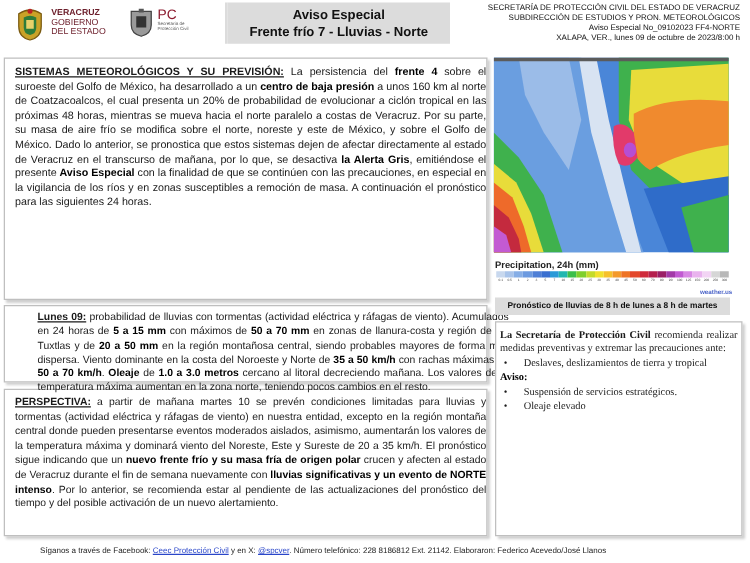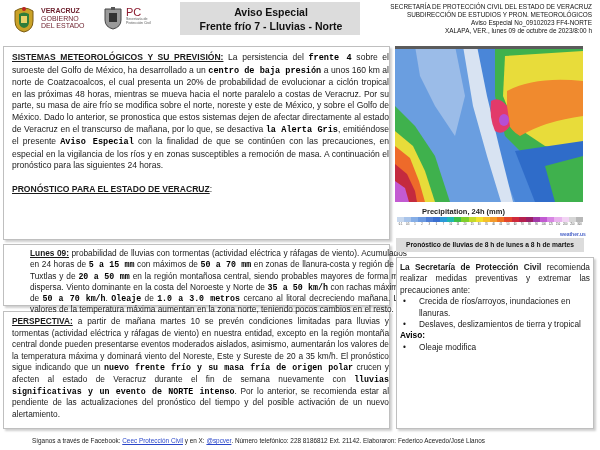--- a/index.html
+++ b/index.html
@@ -14,37 +14,37 @@
   .pc-text { position: absolute; left: 126px; top: 8px; }
   .pc-text .pc { font-size: 11px; font-weight: normal; color: #8c1b2f; line-height: 9px; }
   .pc-text .sub { font-size: 3.6px; line-height: 4px; color: #555; }
   .title-box { position: absolute; left: 182px; top: 2px; width: 178px; height: 33px; background: #dcdcdc; text-align: center; font-weight: bold; font-size: 10.5px; line-height: 14px; padding-top: 3px; color: #111; }
   .left-gray-end { position: absolute; left: 180px; top: 2px; width: 2px; height: 33px; background: #dcdcdc; }
   .agency { position: absolute; right: 8px; top: 3px; text-align: right; font-size: 6.4px; line-height: 8px; color: #111; }
 
   .panel { position: absolute; border: 1px solid #bfbfbf; box-shadow: 2px 2px 2px #cfcfcf; background: #fff; }
 
   .txt { font-size: 8.55px; line-height: 11.6px; text-align: justify; color: #1a1a1a; }
-  .txt b { font-weight: bold; color: #000; font-family: Liberation Mono, monospace; }
+  .txt b { font-weight: bold; color: #000; }
   .u { text-decoration: underline; font-weight: bold; }
 
   .sec1 { position: absolute; left: 12px; top: 52px; width: 377px; }
   .sec2 { position: absolute; left: 30px; top: 249px; width: 377px; font-size: 8.3px; line-height: 11.3px; }
   .sec3 { position: absolute; left: 12px; top: 316px; width: 377px; font-size: 8.3px; line-height: 11.6px; }
 
   .map { position: absolute; left: 395px; top: 46px; width: 188px; height: 156px; overflow: hidden; }
-  .precip-title { position: absolute; left: 396px; top: 207px; font-size: 7.5px; font-weight: bold; color: #222; margin-left: 26px; }
+  .precip-title { position: absolute; left: 396px; top: 207px; font-size: 7.5px; font-weight: bold; color: #222; }
   .scale { position: absolute; left: 397px; top: 217px; width: 186px; height: 5px; display: flex; }
   .scale span { flex: 1; height: 5px; }
   .scale-ticks { position: absolute; left: 397px; top: 223px; width: 186px; display: flex; font-size: 2.6px; color: #444; }
   .scale-ticks span { flex: 1; text-align: center; }
   .weather-brand { position: absolute; left: 560px; top: 231px; font-size: 5px; color: #4a63c8; font-weight: bold; }
   .caption { position: absolute; left: 396px; top: 238px; width: 188px; height: 14px; background: #dcdcdc; text-align: center; font-size: 6.7px; font-weight: bold; line-height: 14px; color: #111; }
 
-  .rec { position: absolute; left: 400px; top: 262px; width: 190px; font-size: 8.3px; line-height: 11.4px; color: #1a1a1a; }
+  .rec { position: absolute; left: 400px; top: 262px; width: 190px; font-size: 8.3px; line-height: 11.4px; color: #1a1a1a; font-family: Liberation Serif, serif; }
   .rec .intro { text-align: justify; }
   .rec .h { font-weight: bold; color: #000; margin-top: 11px; }
   .rec .h2 { font-weight: bold; color: #000; }
   .rec ul { list-style: none; padding-left: 0; }
   .rec li { position: relative; padding-left: 19px; }
   .rec li::before { content: "\2022"; position: absolute; left: 3px; top: 0; }
 
   .footer { position: absolute; left: 32px; top: 437px; font-size: 6.4px; color: #222; white-space: nowrap; }
   .footer a { color: #2a46c9; text-decoration: underline; }
 </style>
@@ -86,21 +86,20 @@
   </div>
 </div>
 
 <div class="panel" style="left:3px;top:46px;width:387px;height:194px;"></div>
 <div class="panel" style="left:3px;top:244px;width:387px;height:62px;"></div>
 <div class="panel" style="left:3px;top:311px;width:387px;height:118px;"></div>
 
 <div class="txt sec1">
   <span class="u">SISTEMAS METEOROLÓGICOS Y SU PREVISIÓN:</span><span> La persistencia del  </span><b>frente 4</b><span> sobre el suroeste del Golfo de México, ha desarrollado a un </span><b>centro de baja presión</b><span> a unos 160 km al norte de Coatzacoalcos, el cual presenta un 20% de probabilidad de evolucionar a ciclón tropical en las próximas 48 horas, mientras se mueva hacia el norte paralelo a costas de Veracruz. Por su parte, su masa de aire frío se modifica sobre el norte, noreste y este de México, y sobre el Golfo de México. Dado lo anterior, se pronostica que estos sistemas dejen de afectar directamente al estado de Veracruz en el transcurso de mañana, por lo que, se desactiva </span><b>la Alerta Gris</b><span>, emitiéndose el presente </span><b>Aviso Especial</b><span> con la finalidad de que se continúen con las precauciones, en especial en la vigilancia de los ríos y en zonas susceptibles a remoción de masa. A continuación el pronóstico para las siguientes 24 horas.</span>
   <div style="height:11.6px"></div>
-  <div><span class="u">PRONÓSTICO PARA EL ESTADO DE VERACRUZ</span><span>:</span></div>
 </div>
 
 <div class="txt sec2" style="top:248px;">
   <span class="u">Lunes 09:</span><span> probabilidad de lluvias con tormentas (actividad eléctrica y ráfagas de viento). Acumulados en 24 horas de </span><b>5 a 15 mm</b><span> con máximos de </span><b>50 a 70 mm</b><span> en zonas de llanura-costa y región de los Tuxtlas y de </span><b>20 a 50 mm</b><span> en la región montañosa central, siendo probables mayores de forma más dispersa. Viento dominante en la costa del Noroeste y Norte de </span><b>35 a 50 km/h</b><span> con rachas máximas de </span><b>50 a 70 km/h</b><span>. </span><b>Oleaje</b><span> de </span><b>1.0 a 3.0 metros</b><span> cercano al litoral decreciendo mañana. Los valores de la temperatura máxima aumentan en la zona norte, teniendo pocos cambios en el resto.</span>
 </div>
 
 <div class="txt sec3">
   <span class="u">PERSPECTIVA:</span><span>  a partir de mañana martes 10 se prevén condiciones limitadas para lluvias y tormentas (actividad eléctrica y ráfagas de viento) en nuestra entidad, excepto en la región montaña central donde pueden presentarse eventos moderados aislados, asimismo, aumentarán los valores de la temperatura máxima y dominará viento del Noreste, Este y Sureste de 20 a 35 km/h. El pronóstico sigue indicando que un </span><b>nuevo frente frío y su masa fría de origen polar</b><span> crucen y afecten al estado de Veracruz durante el fin de semana nuevamente con </span><b>lluvias significativas y un evento de NORTE intenso</b><span>. Por lo anterior, se recomienda estar al pendiente de las actualizaciones del pronóstico del tiempo y del posible activación de un nuevo alertamiento.</span>
 </div>
 
@@ -181,24 +180,24 @@
     <span>250</span>
     <span>300</span>
   </div>
 <div class="weather-brand">weather.us</div>
 <div class="caption">Pronóstico de lluvias de 8 h de lunes a 8 h de martes</div>
 
 <div class="panel" style="left:396px;top:257px;width:198px;height:172px;"></div>
 <div class="rec">
   <div class="intro"><b>La Secretaría de Protección Civil</b><span> recomienda realizar medidas preventivas y extremar las precauciones ante:</span></div>
   <ul>
-    <li>Crecida de ríos/arroyos, inundaciones en llanuras.</li>
     <li>Deslaves, deslizamientos de tierra y tropical</li>
   </ul>
   <div class="h2">Aviso:</div>
   <ul>
-    <li>Oleaje modifica</li>
+    <li>Suspensión de servicios estratégicos.</li>
+    <li>Oleaje elevado</li>
   </ul>
 </div>
 
 <div class="footer">
   <span>Síganos a través de Facebook: </span><a>Ceec Protección Civil</a><span>  y en X: </span><a>@spcver</a><span>. Número telefónico:  228 8186812 Ext. 21142. Elaboraron: Federico Acevedo/José  Llanos</span>
 </div>
 
 </body></html>

